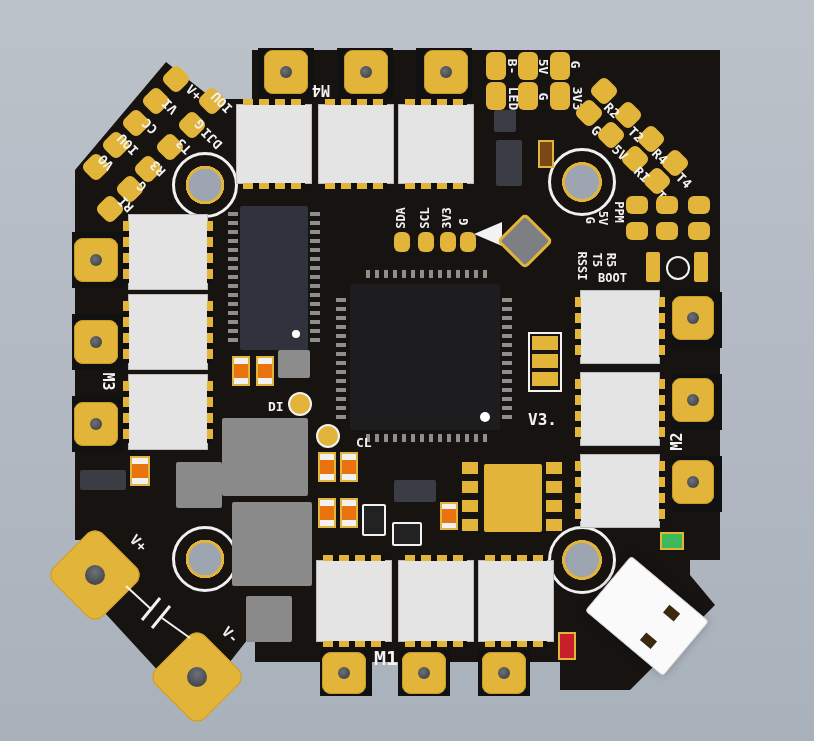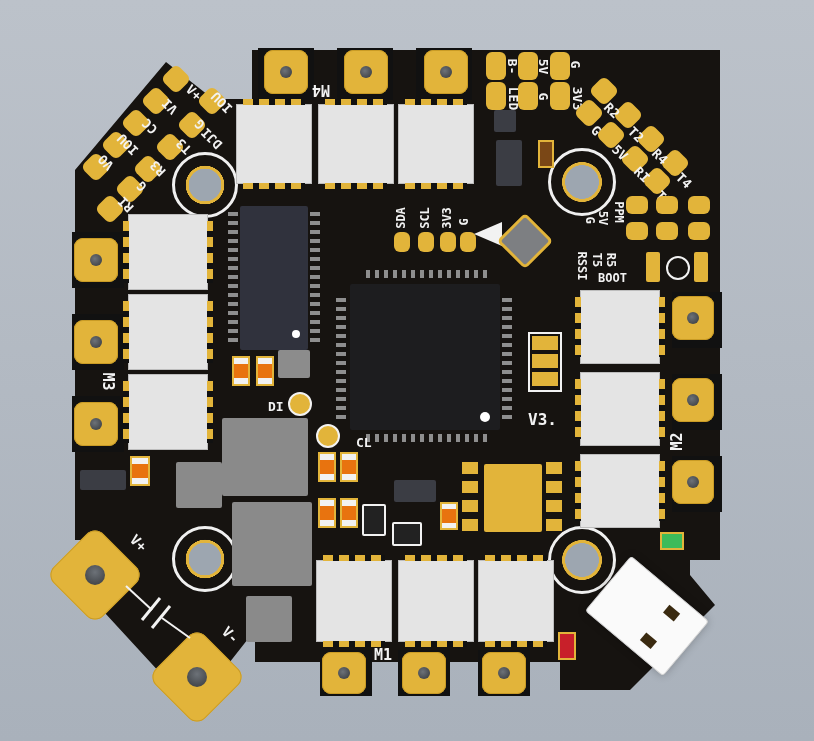--- a/index.html
+++ b/index.html
@@ -247,21 +247,21 @@
     <span class="hole"></span>
   </div>
 <div class="motor-back" style="left:398px;top:650px;width:52px;height:46px;"></div>
 <div class="pad" style="left:402px;top:652px;width:44px;height:42px;">
     <span class="hole"></span>
   </div>
 <div class="motor-back" style="left:478px;top:650px;width:52px;height:46px;"></div>
 <div class="pad" style="left:482px;top:652px;width:44px;height:42px;">
     <span class="hole"></span>
   </div>
-<div class="silk" style="left:374px;top:648px;font-size:15px;text-align:right;">M1</div>
+<div class="silk" style="left:374px;top:648px;font-size:20px;text-align:right;">M1</div>
 
 <div class="pad" style="left:60px;top:540px;width:70px;height:70px;transform:rotate(45deg);border-radius:12px;">
     <span class="hole" style="width:20px;height:20px;margin:-10px 0 0 -10px;"></span>
   </div>
 <div class="pad" style="left:162px;top:642px;width:70px;height:70px;transform:rotate(45deg);border-radius:12px;">
     <span class="hole" style="width:20px;height:20px;margin:-10px 0 0 -10px;"></span>
   </div>
 <div class="silk" style="left:130px;top:536px;transform:rotate(45deg);font-size:14px;">V+</div>
 <div class="silk" style="left:222px;top:628px;transform:rotate(45deg);font-size:14px;">V-</div>
 <svg class="abs" style="left:120px;top:580px;" width="80" height="60" viewBox="0 0 80 60">

